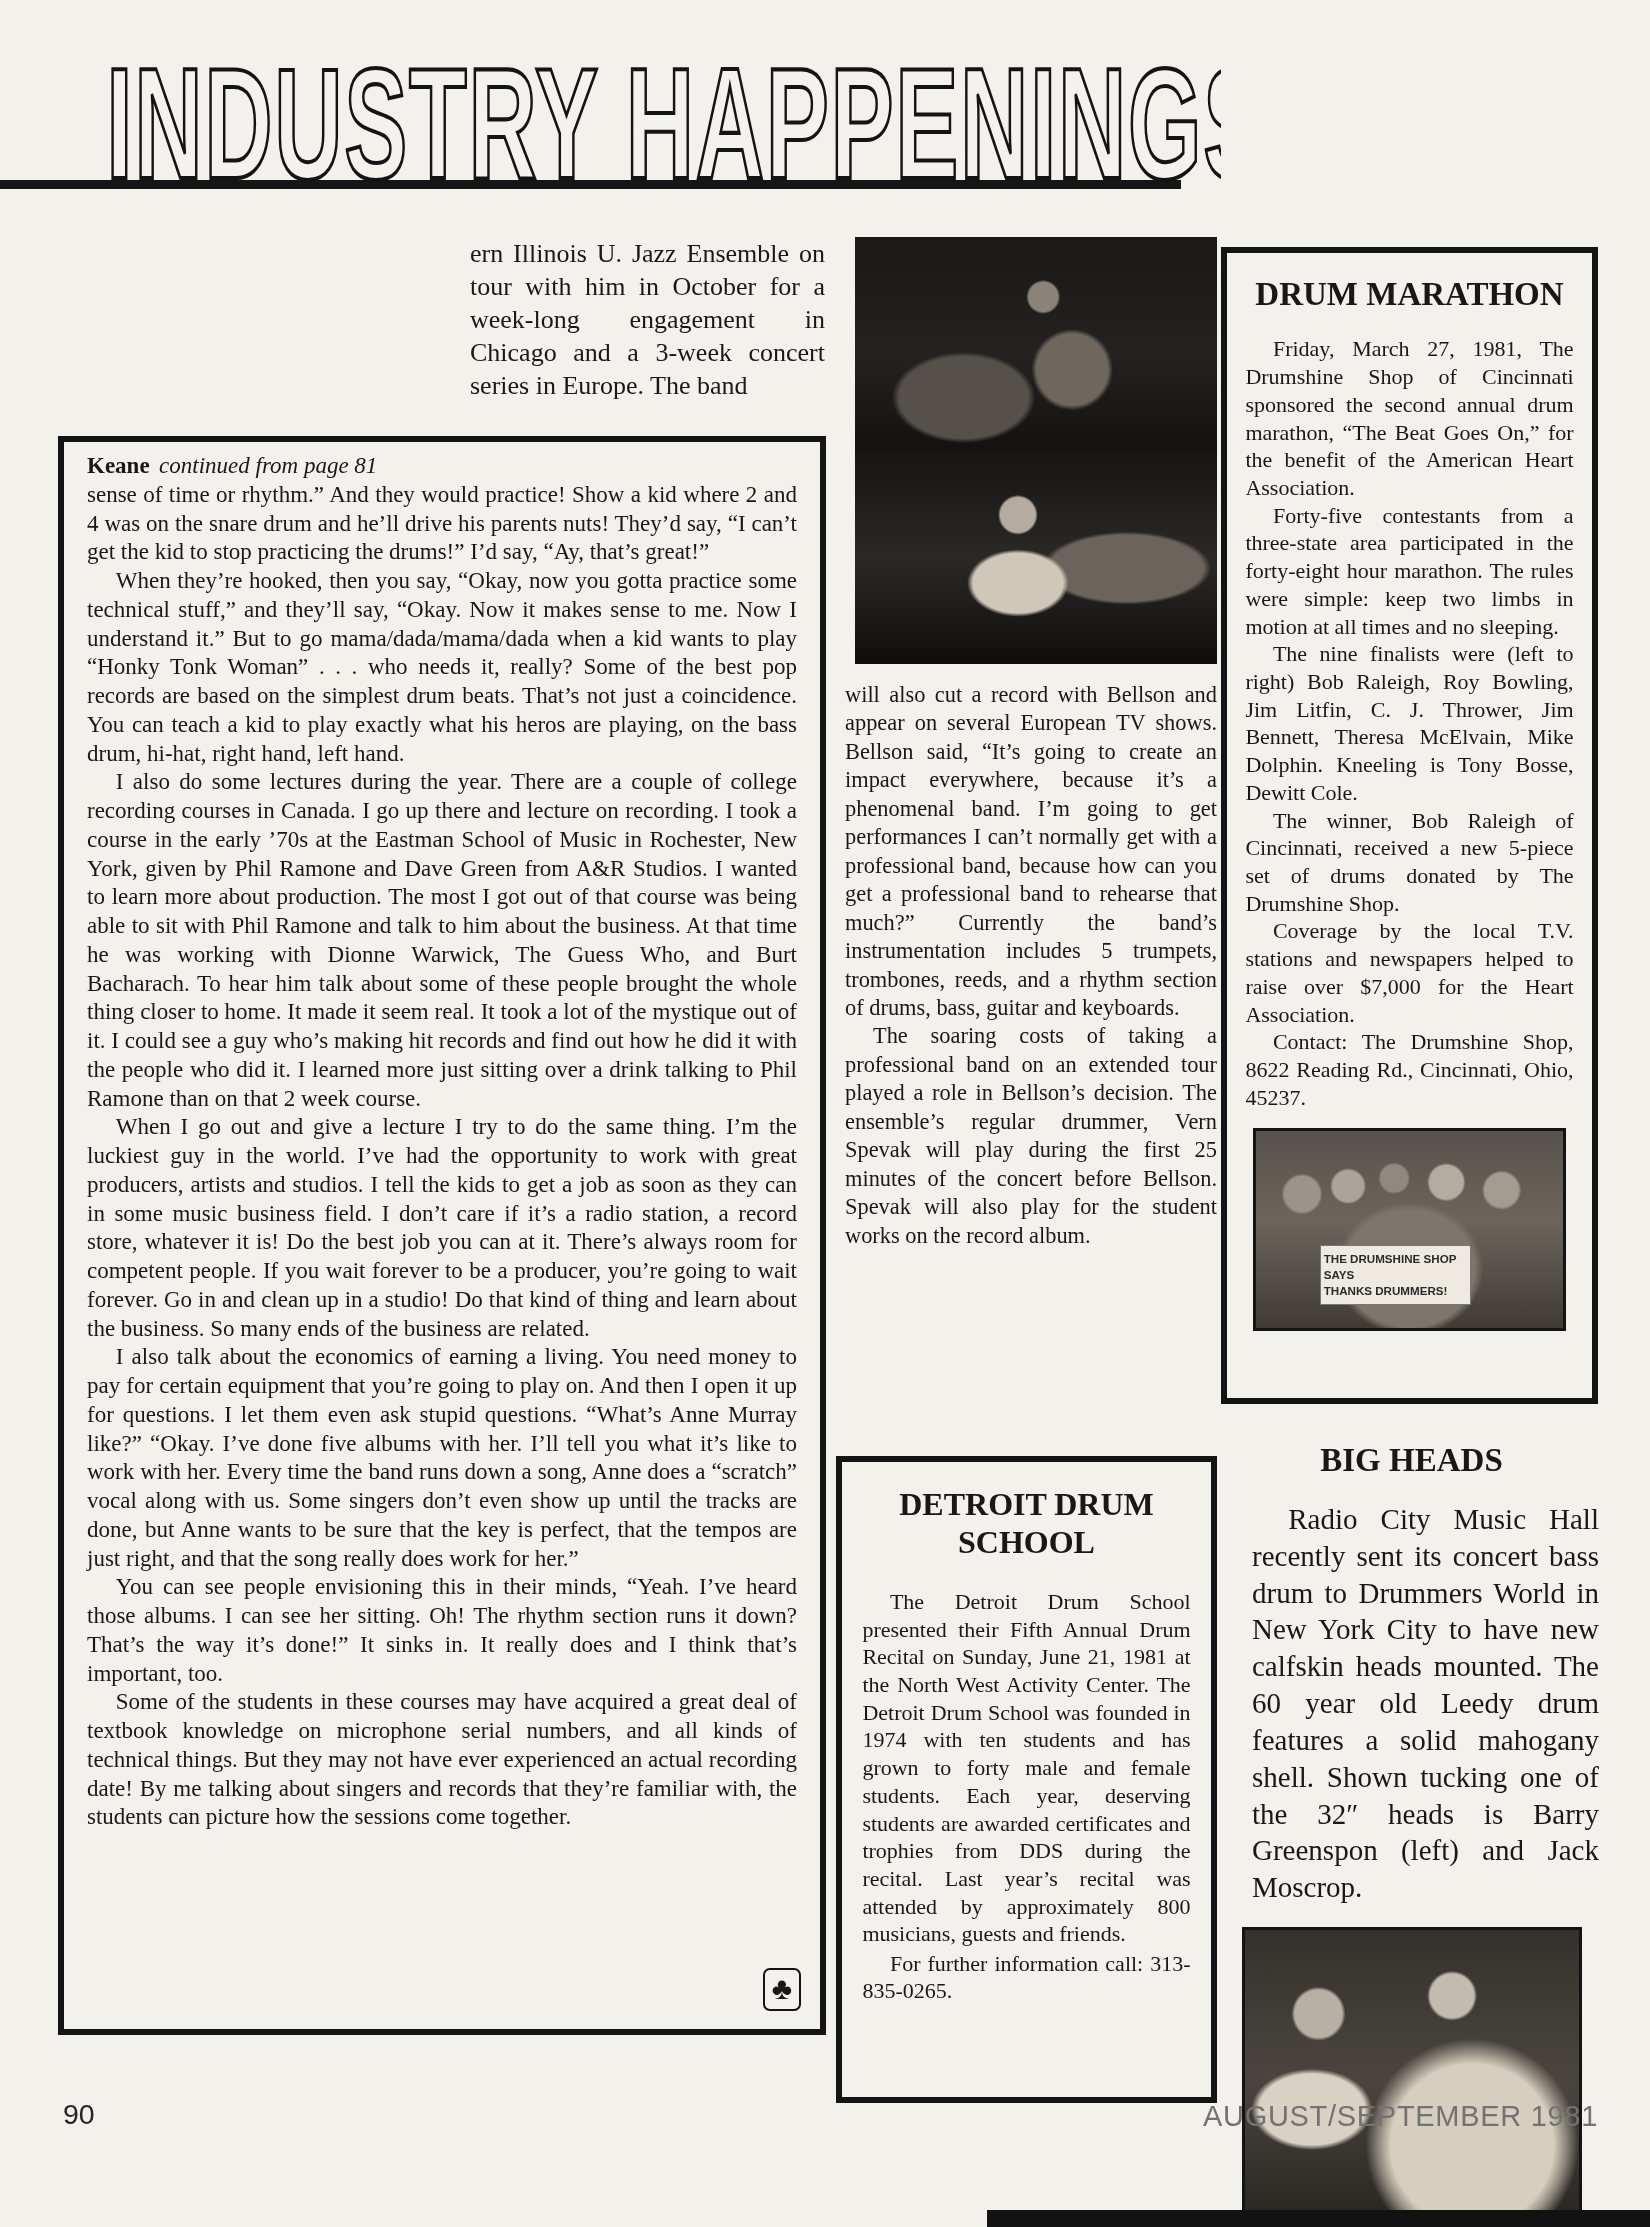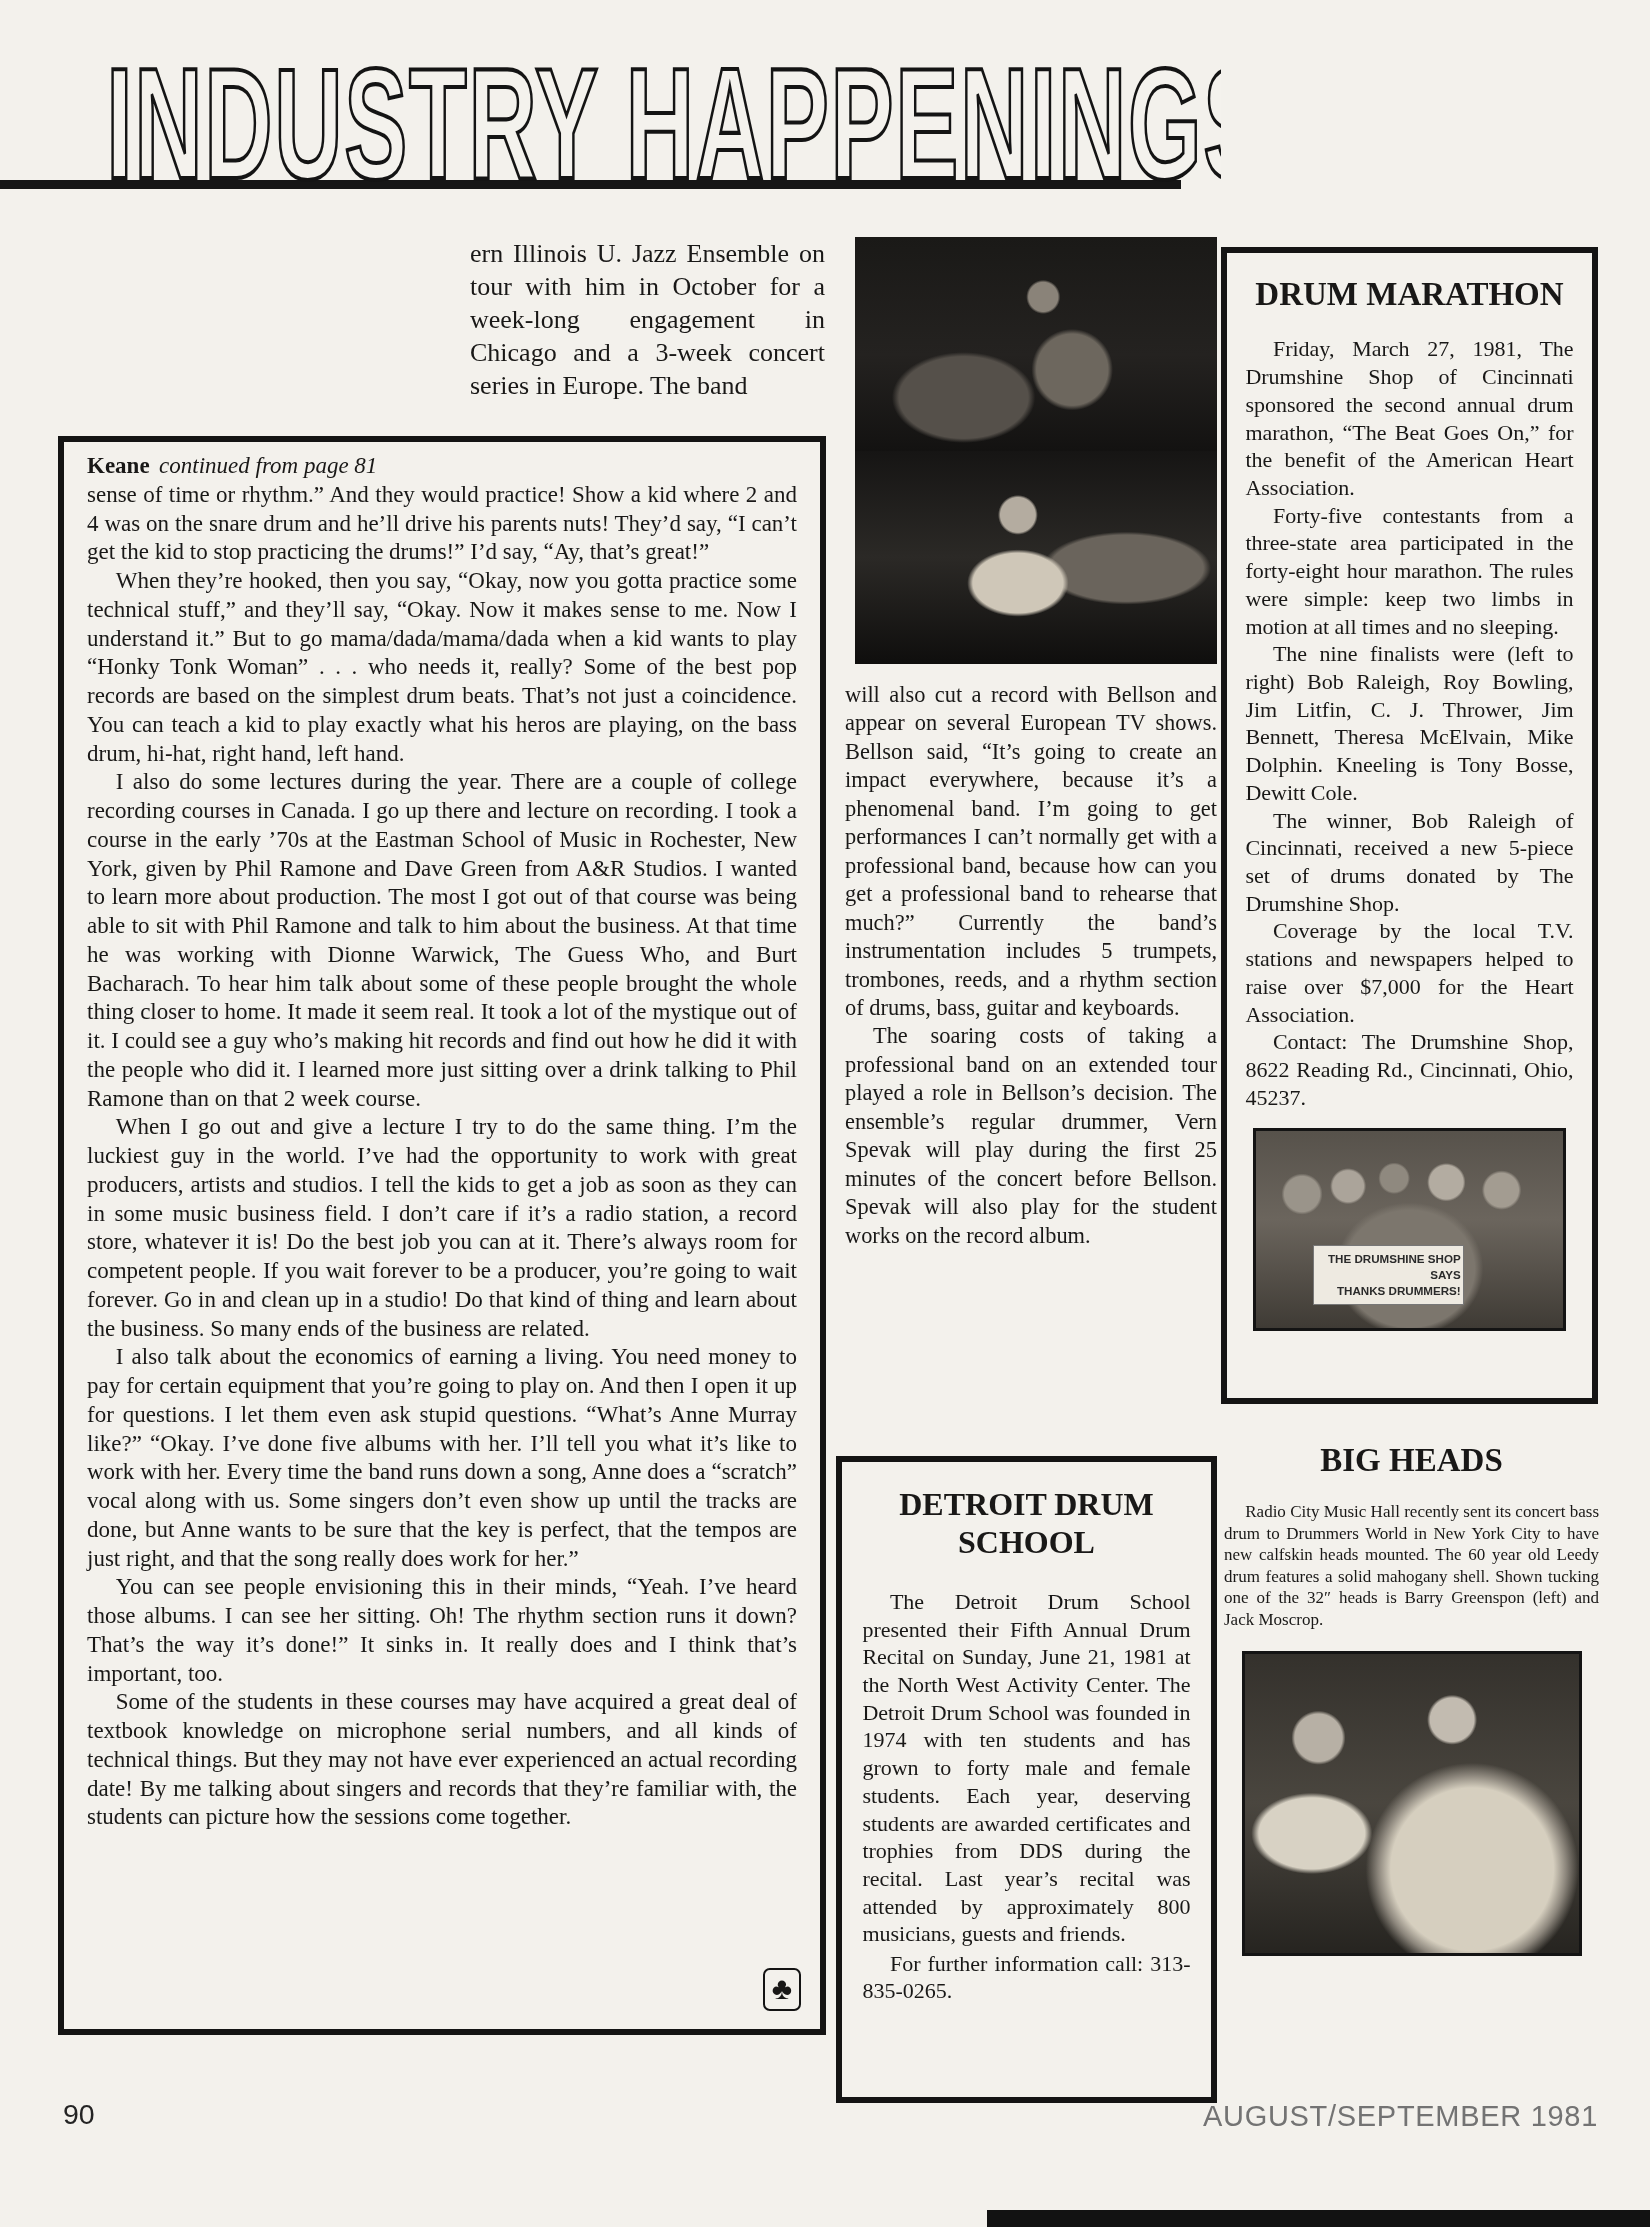--- a/index.html
+++ b/index.html
@@ -65,29 +65,29 @@
   .marathon-photo{position:relative;width:307px;height:197px;margin:16.3px auto 0;
     border:3.4px solid #141414;
     background:
       radial-gradient(circle at 15% 32%, #9a948a 0 6%, rgba(0,0,0,0) 7%),
       radial-gradient(circle at 30% 28%, #aba49a 0 6%, rgba(0,0,0,0) 7%),
       radial-gradient(circle at 45% 24%, #8f897f 0 6%, rgba(0,0,0,0) 7%),
       radial-gradient(circle at 62% 26%, #b3aca1 0 7%, rgba(0,0,0,0) 8%),
       radial-gradient(circle at 80% 30%, #a39c91 0 6%, rgba(0,0,0,0) 7%),
       radial-gradient(ellipse at 50% 70%, #7c766d 0 30%, rgba(0,0,0,0) 34%),
       linear-gradient(180deg,#57524b 0%,#6b655d 45%,#3f3b35 100%);}
-  .marathon-sign{position:absolute;left:57px;bottom:23px;width:144px;
+  .marathon-sign{position:absolute;left:64px;bottom:23px;width:144px;
     background:#eeeae1;border:1.4px solid #777;padding:5.4px 2.7px;
     font-family:"Liberation Sans", sans-serif;font-weight:bold;
-    font-size:11.6px;line-height:1.35;text-align:right;color:#2a2a2a;
+    font-size:11.6px;line-height:1.35;text-align:left;color:#2a2a2a;
     white-space:pre-line;}
   
   .bigheads{position:absolute;left:1224px;top:1433px;width:375px;}
   .bigheads .col-head{font-size:33px;margin-bottom:22px;margin-top:9px;}
-  .bigheads p{font-size:17px;line-height:1.27;}
+  .bigheads p{font-size:29px;line-height:1.27;margin-left:28px;}
   .bigheads-photo{position:relative;width:334px;height:299px;margin:20.4px auto 0;
     border:3.4px solid #141414;
     background:
       radial-gradient(circle at 22% 28%, #b7b0a5 0 7%, rgba(0,0,0,0) 8%),
       radial-gradient(circle at 62% 22%, #c2bbb0 0 7%, rgba(0,0,0,0) 8%),
       radial-gradient(ellipse at 20% 60%, #d8d2c4 0 14%, rgba(0,0,0,0) 16%),
       radial-gradient(circle at 68% 72%, #d6cfbf 0 26%, #8c867c 30%, rgba(0,0,0,0) 34%),
       linear-gradient(180deg,#34312c 0%,#4a463f 50%,#262420 100%);}
   
   .page-number{position:absolute;left:63px;top:2098px;font-family:"Liberation Sans", sans-serif;

